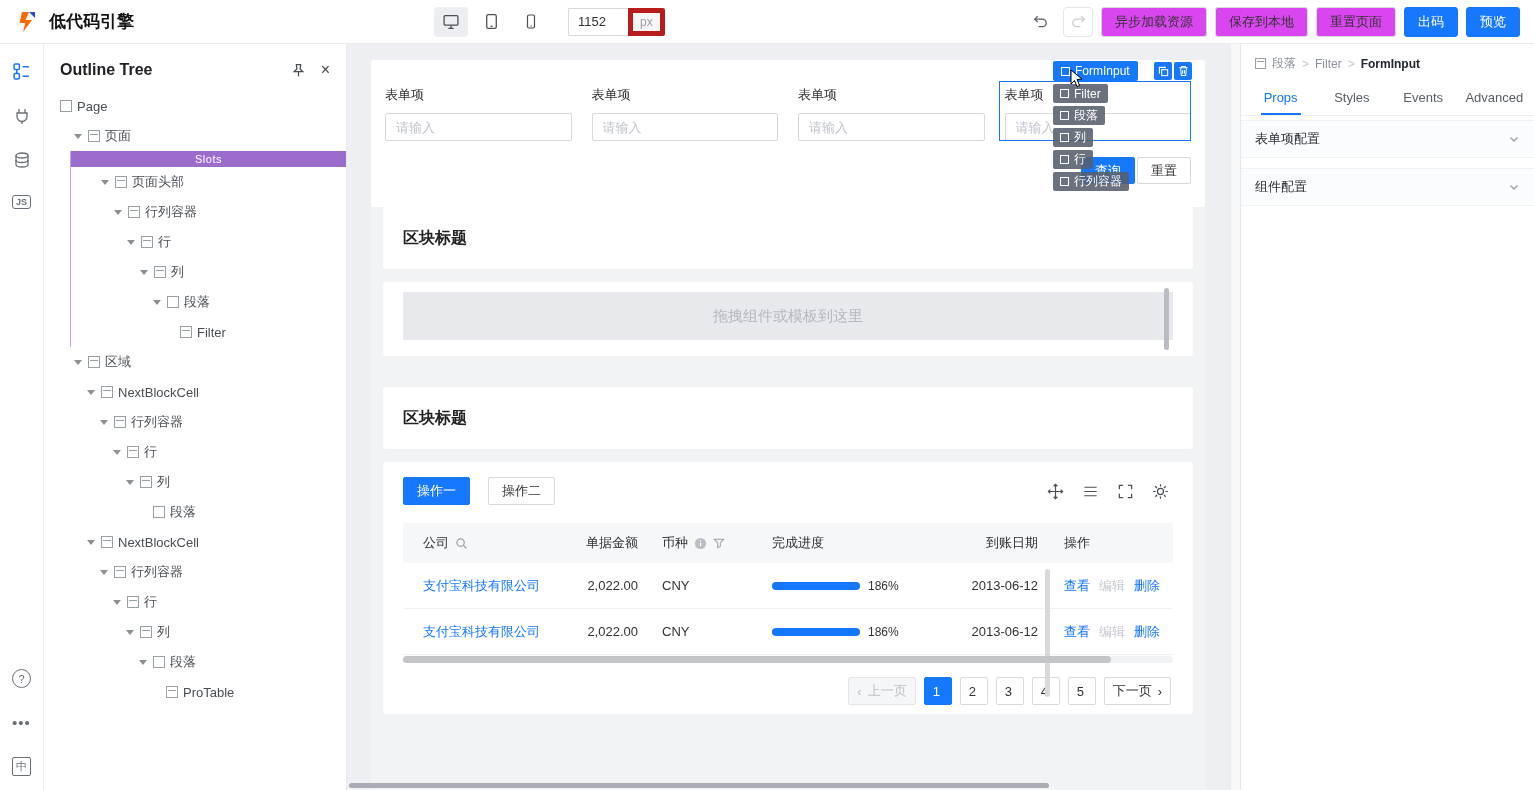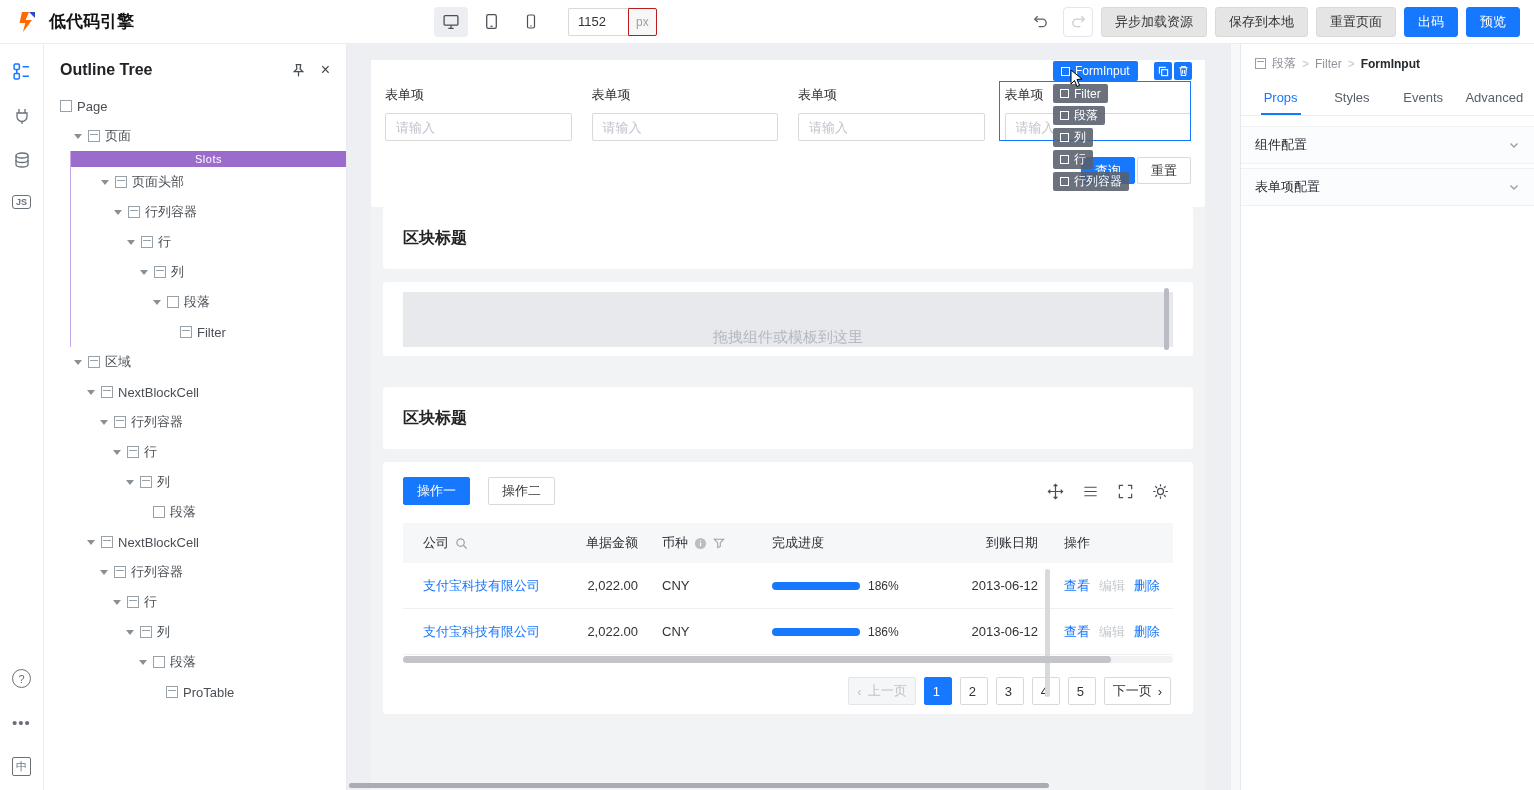--- a/index.html
+++ b/index.html
@@ -9,25 +9,25 @@
   
   .topbar { position:absolute; top:0; left:0; right:0; height:44px; background:#fff;
     border-bottom:1px solid #ebedf0; display:flex; align-items:center; padding:0 14px; z-index:60; }
   .logo { display:flex; align-items:center; gap:9px; }
   .logo-title { font-size:17px; font-weight:bold; color:#141414; }
   .device-group { display:flex; gap:6px; margin-left:300px; }
   .device-btn { width:34px; height:30px; display:flex; align-items:center; justify-content:center; border-radius:4px; cursor:pointer; }
   .device-btn.active { background:#eceef1; }
   .width-box { display:flex; margin-left:20px; height:28px; }
   .width-input { width:60px; border:1px solid #d9d9d9; border-right:none; border-radius:2px 0 0 2px; padding:0 9px; font-size:13px; color:#333; outline:none; }
-  .width-unit { border:1px solid #b91c1c; background:#f7f7f8; color:#9a9ea6; font-size:12px; display:flex; align-items:center; padding:0 7px; border-radius:0 2px 2px 0; }
+  .width-unit { border:5px solid #b91c1c; background:#f7f7f8; color:#9a9ea6; font-size:12px; display:flex; align-items:center; padding:0 7px; border-radius:0 2px 2px 0; }
   .tb-right { margin-left:auto; display:flex; align-items:center; gap:8px; }
   .icon-btn { width:30px; height:30px; display:flex; align-items:center; justify-content:center; cursor:pointer; }
   .icon-btn.boxed { border:1px solid #e4e6e9; border-radius:4px; }
-  .btn { height:30px; padding:0 13px; border:1px solid #d9d9d9; border-radius:3px; background:#e5e5e5;
+  .btn { height:30px; padding:0 13px; border:1px solid #d9d9d9; border-radius:3px; background:#d946ef;
     font-size:13px; color:#333; display:flex; align-items:center; cursor:pointer; white-space:nowrap; }
   .btn.primary { background:#1677ff; border-color:#1677ff; color:#fff; }
 
   
   .rail { position:absolute; left:0; top:44px; bottom:0; width:44px; background:#fff;
     border-right:1px solid #ebedf0; display:flex; flex-direction:column; align-items:center;
     padding:18px 0 14px; gap:26px; z-index:50; }
   .rail .spacer { flex:1; }
   .js-badge { font-size:9px; font-weight:bold; border:1.3px solid #697077; border-radius:3px; padding:1px 3px; color:#697077; cursor:pointer; }
   .help-circle { width:19px; height:19px; border:1.3px solid #697077; border-radius:50%; font-size:11px;
@@ -81,21 +81,21 @@
   .form-btns { position:absolute; left:628px; top:97px; width:192px; display:flex; justify-content:flex-end; gap:2px; z-index:5; }
   .fbtn { height:27px; padding:0 13px; font-size:13px; border-radius:2px; border:1px solid #d9d9d9; background:#fff;
     color:#333; display:flex; align-items:center; cursor:pointer; }
   .fbtn.primary { background:#1677ff; color:#fff; border-color:#1677ff; }
 
   .sectionbg { background:#f2f3f5; padding:0 12px 40px; min-height:600px; }
   .section-title { font-size:20px; font-weight:bold; color:#1f1f1f; padding:22px 2px 16px; }
   .card { background:#fff; border-radius:3px; }
   .title-card { height:62px; display:flex; align-items:center; padding:0 20px; font-size:16px; font-weight:bold; color:#222; }
   .drop-card { margin-top:13px; padding:10px 20px; position:relative; height:74px; }
-  .dropzone { background:#e7e9ed; height:55px; display:flex; align-items:flex-end; justify-content:center; color:#b4b8bf; font-size:15px; }
+  .dropzone { background:#e7e9ed; height:48px; display:flex; align-items:center; justify-content:center; color:#b4b8bf; font-size:15px; }
   .drop-scroll { position:absolute; right:24px; top:6px; width:5px; height:62px; background:#b9bcc2; border-radius:3px; cursor:pointer; }
   .mt31 { margin-top:31px; }
   .table-card { margin-top:13px; padding:15px 20px 9px; position:relative; }
   .tc-toolbar { display:flex; align-items:center; }
   .tbtn { height:28px; padding:0 13px; font-size:13px; border:1px solid #d9d9d9; border-radius:2px; background:#fff;
     color:#333; display:flex; align-items:center; cursor:pointer; }
   .tbtn.primary { background:#1677ff; border-color:#1677ff; color:#fff; }
   .tbtn + .tbtn { margin-left:18px; }
   .tc-icons { margin-left:auto; display:flex; gap:18px; align-items:center; padding-right:4px; }
   .tc-icons span { display:flex; cursor:pointer; }
@@ -607,29 +607,29 @@
     <span class="current">FormInput</span>
   </div>
 
   <div class="rp-tabs">
     <span class="rp-tab active">Props</span>
     <span class="rp-tab">Styles</span>
     <span class="rp-tab">Events</span>
     <span class="rp-tab">Advanced</span>
   </div>
 
+  <div class="rp-section first">
+    <span>表单项配置</span>
+    <span style="display:flex">
+      <svg width="12" height="12" viewBox="0 0 12 12" fill="none" stroke="#9aa0a6" stroke-width="1.4">
+          <path d="M2.5 4.5 6 8l3.5-3.5"></path>
+        </svg>
+    </span>
+  </div>
   <div class="rp-section second">
     <span>组件配置</span>
     <span style="display:flex">
       <svg width="12" height="12" viewBox="0 0 12 12" fill="none" stroke="#9aa0a6" stroke-width="1.4">
           <path d="M2.5 4.5 6 8l3.5-3.5"></path>
         </svg>
     </span>
   </div>
-  <div class="rp-section first">
-    <span>表单项配置</span>
-    <span style="display:flex">
-      <svg width="12" height="12" viewBox="0 0 12 12" fill="none" stroke="#9aa0a6" stroke-width="1.4">
-          <path d="M2.5 4.5 6 8l3.5-3.5"></path>
-        </svg>
-    </span>
-  </div>
 </div>
 
 </body></html>

